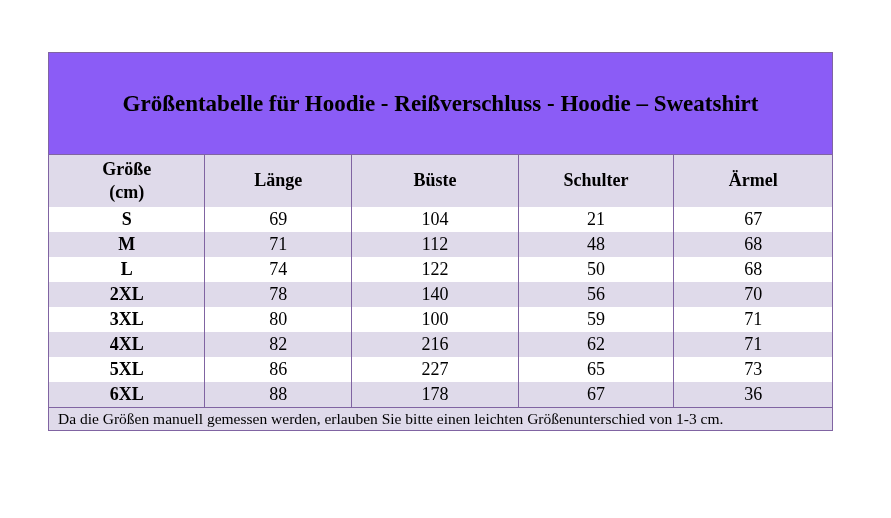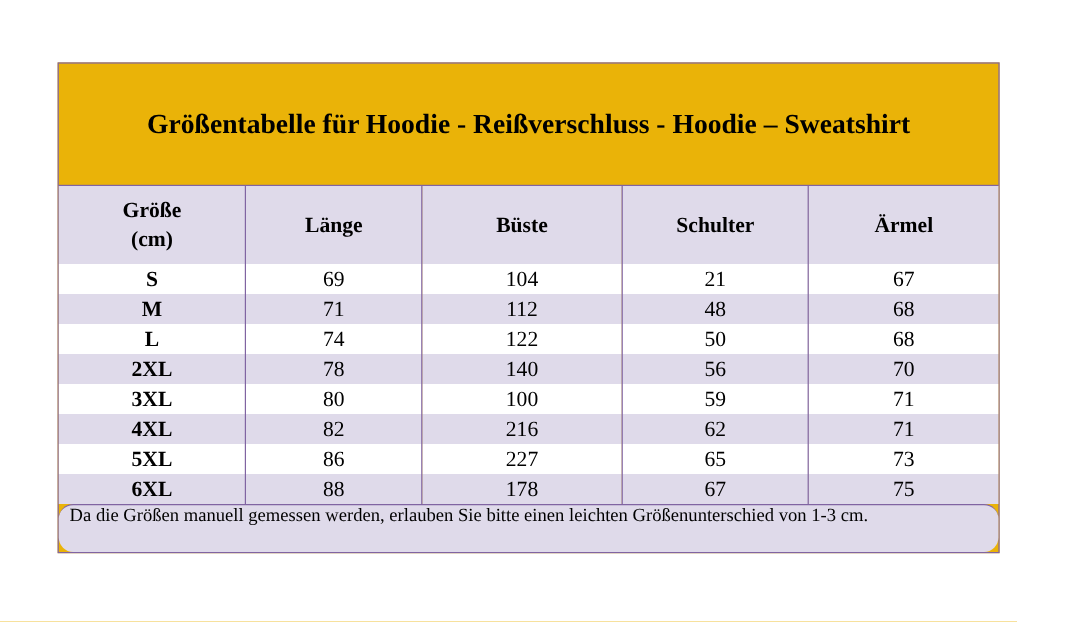--- a/index.html
+++ b/index.html
@@ -14,21 +14,21 @@
     color: #000000;
     overflow: hidden;
     position: relative;
   }
   .sheet {
     position: absolute;
     left: 48px;
     top: 52px;
     width: 785px;
     border: 1px solid var(--accent, #8064A2);
-    background: #eab308;
+    background: #8b5cf6;
     box-sizing: border-box;
   }
   .title-row {
     height: 101px;
     border-bottom: 1px solid var(--accent, #8064A2);
     display: flex;
     align-items: center;
     justify-content: center;
   }
   .title-row h1 {
@@ -50,45 +50,44 @@
     vertical-align: middle;
     font-size: 18px;
     line-height: 1.28;
   }
   table.size-table th + th,
   table.size-table td + td {
     border-left: 1px solid var(--accent, #8064A2);
   }
   table.size-table thead tr {
     background: var(--band, #DFDAEA);
-    height: 65px;
+    height: 52px;
   }
   table.size-table thead th {
     font-weight: bold;
   }
   table.size-table tbody tr {
     height: 25px;
     background: #ffffff;
   }
   table.size-table tbody tr:nth-child(even) {
     background: var(--band, #DFDAEA);
   }
   table.size-table tbody td.size-cell {
     font-weight: bold;
   }
   .note-row {
     border-top: 1px solid var(--accent, #8064A2);
     background: var(--band, #DFDAEA);
-    height: 40px;
+    height: 23px;
     display: flex;
-    align-items: flex-start;
+    align-items: center;
     padding-left: 9px;
     font-size: 15.5px;
     box-sizing: border-box;
-    border-radius: 12px;
   }
 </style>
 </head>
 <body style="--accent: #8064A2; --band: #DFDAEA; background: rgb(255, 255, 255); color: rgb(0, 0, 0);">
 
 <div class="sheet">
 
   <div class="title-row">
     <h1>Größentabelle für Hoodie - Reißverschluss - Hoodie – Sweatshirt</h1>
   </div>
@@ -162,21 +161,21 @@
           <td>86</td>
           <td>227</td>
           <td>65</td>
           <td>73</td>
         </tr>
         <tr>
           <td class="size-cell">6XL</td>
           <td>88</td>
           <td>178</td>
           <td>67</td>
-          <td>75</td>
+          <td>36</td>
         </tr>
       </tbody>
   </table>
 
   <div class="note-row">
     <span>Da die Größen manuell gemessen werden, erlauben Sie bitte einen leichten Größenunterschied von 1-3 cm.</span>
   </div>
 
 </div>
 

